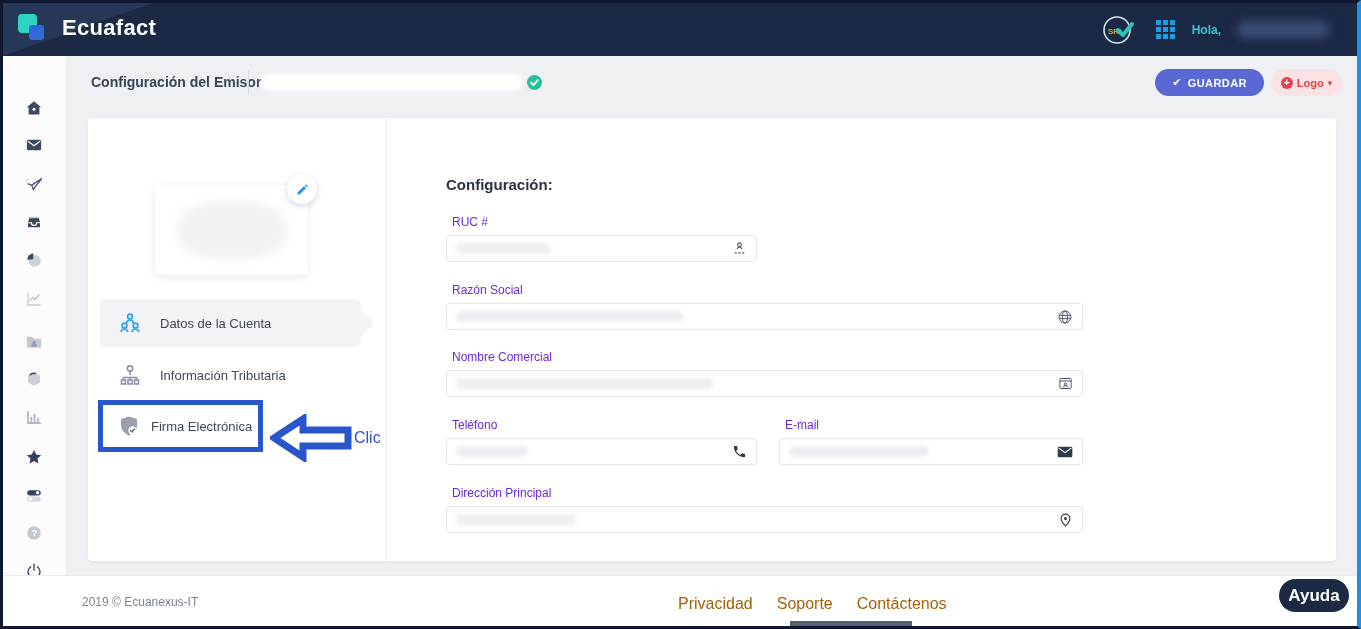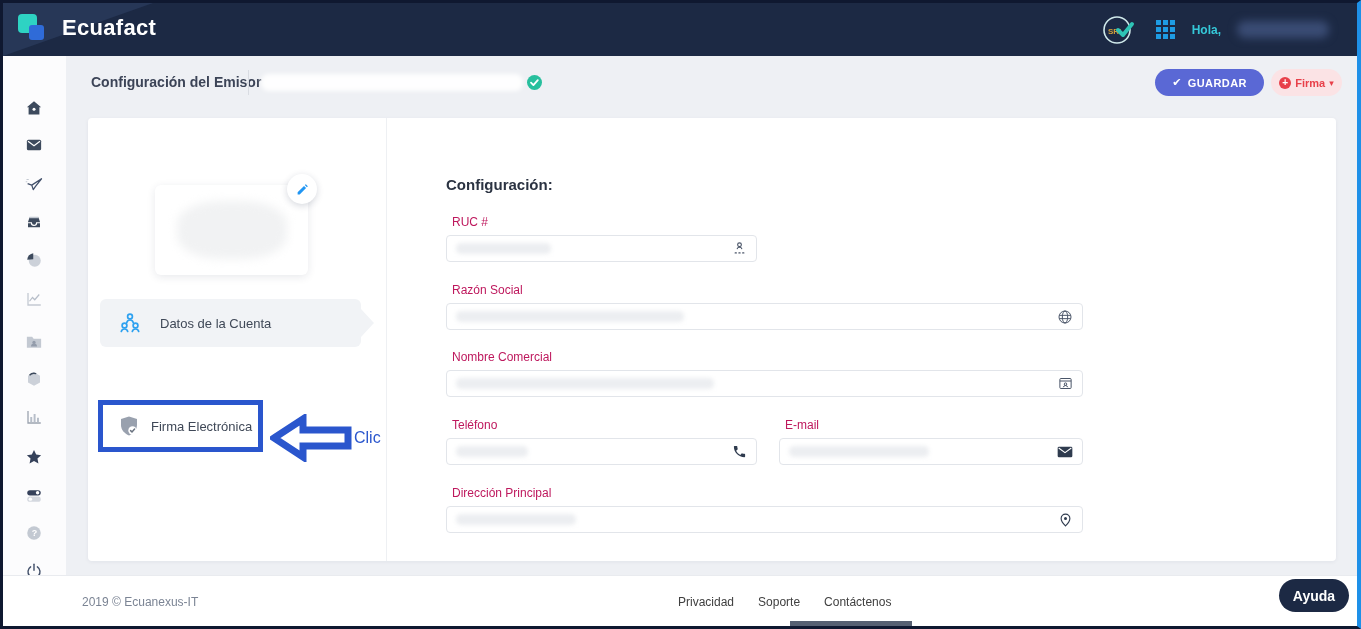--- a/index.html
+++ b/index.html
@@ -53,31 +53,31 @@
   .menu-active{background:#f1f3f6;}
   .menu-active::after{content:"";position:absolute;right:-13px;top:10px;width:0;height:0;
           border-top:14px solid transparent;border-bottom:14px solid transparent;border-left:13px solid #f1f3f6;}
   .annot-box{position:absolute;left:10px;top:282px;width:165px;height:52px;border:5px solid #2a56cd;
           box-sizing:border-box;background:#fff;display:flex;align-items:center;gap:10px;padding-left:14px;}
   .annot-box .lbl{font-size:13px;color:#3f4857;font-weight:500;}
   .annot-arrow{position:absolute;left:182px;top:296px;}
   .annot-clic{position:absolute;left:266px;top:311px;font-size:16px;color:#2a56cd;}
   
   .form-title{position:absolute;left:358px;top:58px;font-size:15px;font-weight:bold;color:#2b3342;}
-  .fld-label{position:absolute;font-size:12px;color:#be185d;font-weight:500;}
+  .fld-label{position:absolute;font-size:12px;color:#6d28d9;font-weight:500;}
   .fld-input{position:absolute;height:27px;box-sizing:border-box;background:#fff;border:1px solid #e2e5ea;
           border-radius:4px;display:flex;align-items:center;justify-content:space-between;padding:0 9px;cursor:text;}
   .val-smudge{height:11px;border-radius:5px;background:#eceef1;filter:blur(2px);}
   
   .footer{position:absolute;left:0;top:572px;width:100%;height:51px;background:#fff;border-top:1px solid #e9ebef;}
   .copyright{position:absolute;left:79px;top:19px;font-size:12px;color:#7b8494;}
   .foot-links{position:absolute;left:675px;top:19px;display:flex;gap:24px;}
-  .foot-links span{font-size:12px;color:#404040;cursor:pointer;}
+  .foot-links span{font-size:16px;color:#a16207;cursor:pointer;}
   .btn-help{position:absolute;right:8px;top:3px;width:70px;height:33px;border-radius:17px;border:none;
-          background:#1c2944;color:#fff;font-size:14px;font-weight:bold;cursor:pointer;font-family:inherit;}
+          background:#1c2944;color:#fff;font-size:17px;font-weight:bold;cursor:pointer;font-family:inherit;}
   .scroll-thumb{position:absolute;left:787px;bottom:0;width:122px;height:5px;background:#566072;}
   svg{display:block;}
 </style>
 </head>
 <body>
 
 <div class="screen">
 
   <div class="topbar">
     <div class="brand">
@@ -124,21 +124,21 @@
         <circle cx="7.5" cy="7.5" r="7.5" fill="#27bf9d"></circle>
         <path d="M4 7.7l2.4 2.4 4.4-5" fill="none" stroke="#fff" stroke-width="1.8" stroke-linecap="round" stroke-linejoin="round"></path>
       </svg>
     </span>
     <button class="btn-save">
       <span>✔</span>
       <span>GUARDAR</span>
     </button>
     <button class="btn-new">
       <span class="plus-dot">+</span>
-      <span>Firma</span>
+      <span>Logo</span>
       <span class="chev">▾</span>
     </button>
   </div>
 
   <div class="rail">
     <div class="rail-item" style="top:41px">
       <svg width="18" height="18" viewBox="0 0 24 24">
           <path d="M12 3 21.5 11h-2.3v9.5H4.8V11H2.5z" fill="#3d4a5d"></path>
           <circle cx="12" cy="13.5" r="2" fill="#fff"></circle>
         </svg>
@@ -241,20 +241,33 @@
             <path d="M8.8 11.5a3.3 3.3 0 0 1 6.4 0"></path>
           <circle cx="6.5" cy="14.5" r="2.4"></circle>
             <path d="M3.3 20.5a3.3 3.3 0 0 1 6.4 0"></path>
           <circle cx="17.5" cy="14.5" r="2.4"></circle>
             <path d="M14.3 20.5a3.3 3.3 0 0 1 6.4 0"></path>
         </g>
       </svg>
       <span class="lbl">Datos de la Cuenta</span>
     </div>
 
+    <div class="menu-item" style="top:233px">
+      <svg width="24" height="24" viewBox="0 0 24 24">
+        <g fill="none" stroke="#8a93a3" stroke-width="1.6">
+          <circle cx="12" cy="5.5" r="2.6"></circle>
+          <path d="M12 8v4M5.5 17v-2.5h13V17"></path>
+          <path d="M12 14.5V17"></path>
+          <rect x="3.5" y="17" width="4" height="4"></rect>
+            <rect x="10" y="17" width="4" height="4"></rect>
+            <rect x="16.5" y="17" width="4" height="4"></rect>
+        </g>
+      </svg>
+      <span class="lbl">Información Tributaria</span>
+    </div>
 
     <div class="annot-box">
       <svg width="24" height="24" viewBox="0 0 24 24">
         <path d="M12 2.5 20 5v6c0 5-3.5 8.5-8 10.5C7.5 19.5 4 16 4 11V5z" fill="#99a1ae"></path>
         <circle cx="15.5" cy="16.5" r="4.2" fill="#fff"></circle>
         <path d="M13.6 16.6l1.4 1.4 2.6-3" fill="none" stroke="#6a7380" stroke-width="1.5" stroke-linecap="round"></path>
       </svg>
       <span class="lbl">Firma Electrónica</span>
     </div>
 

